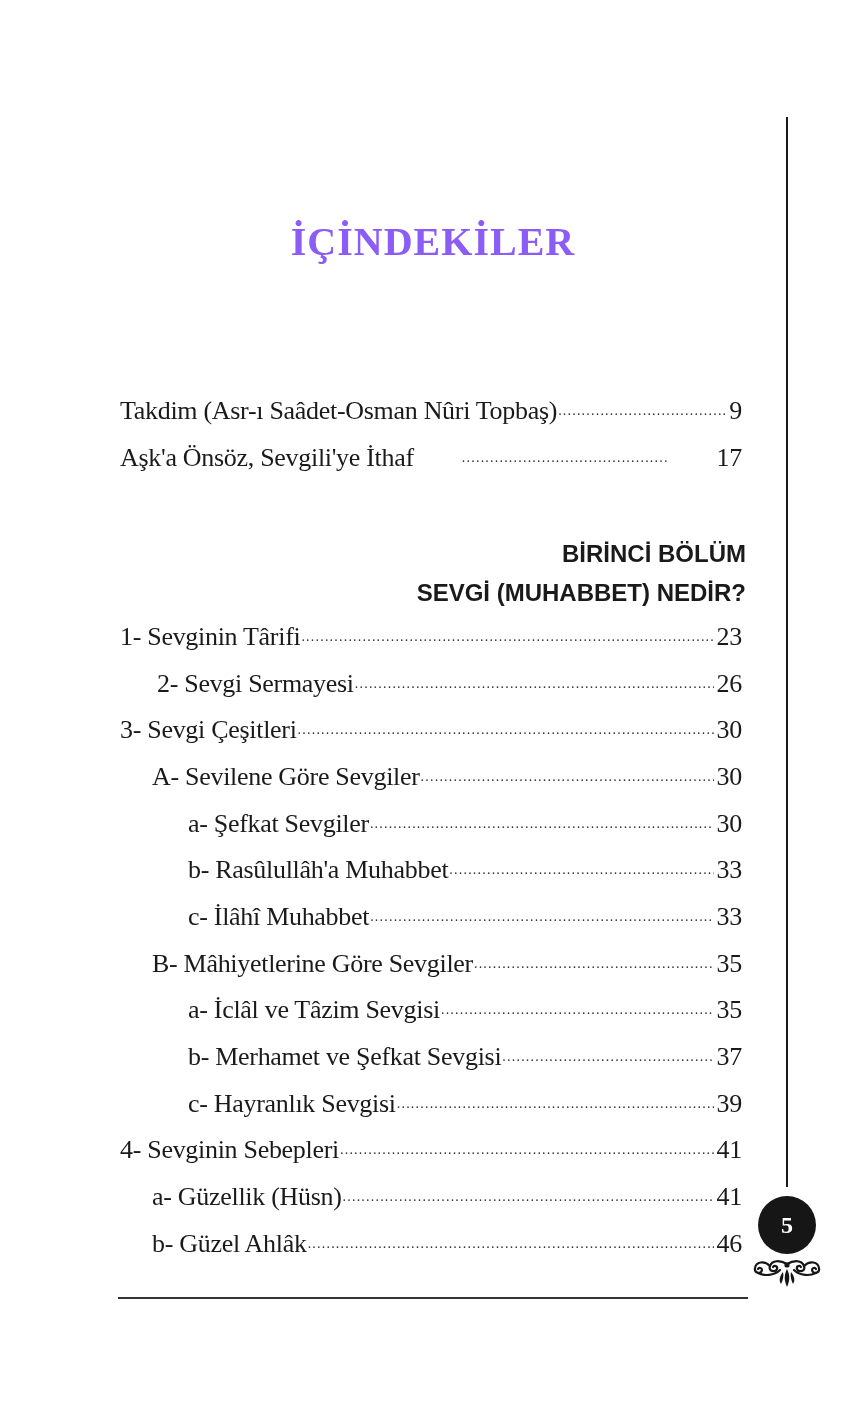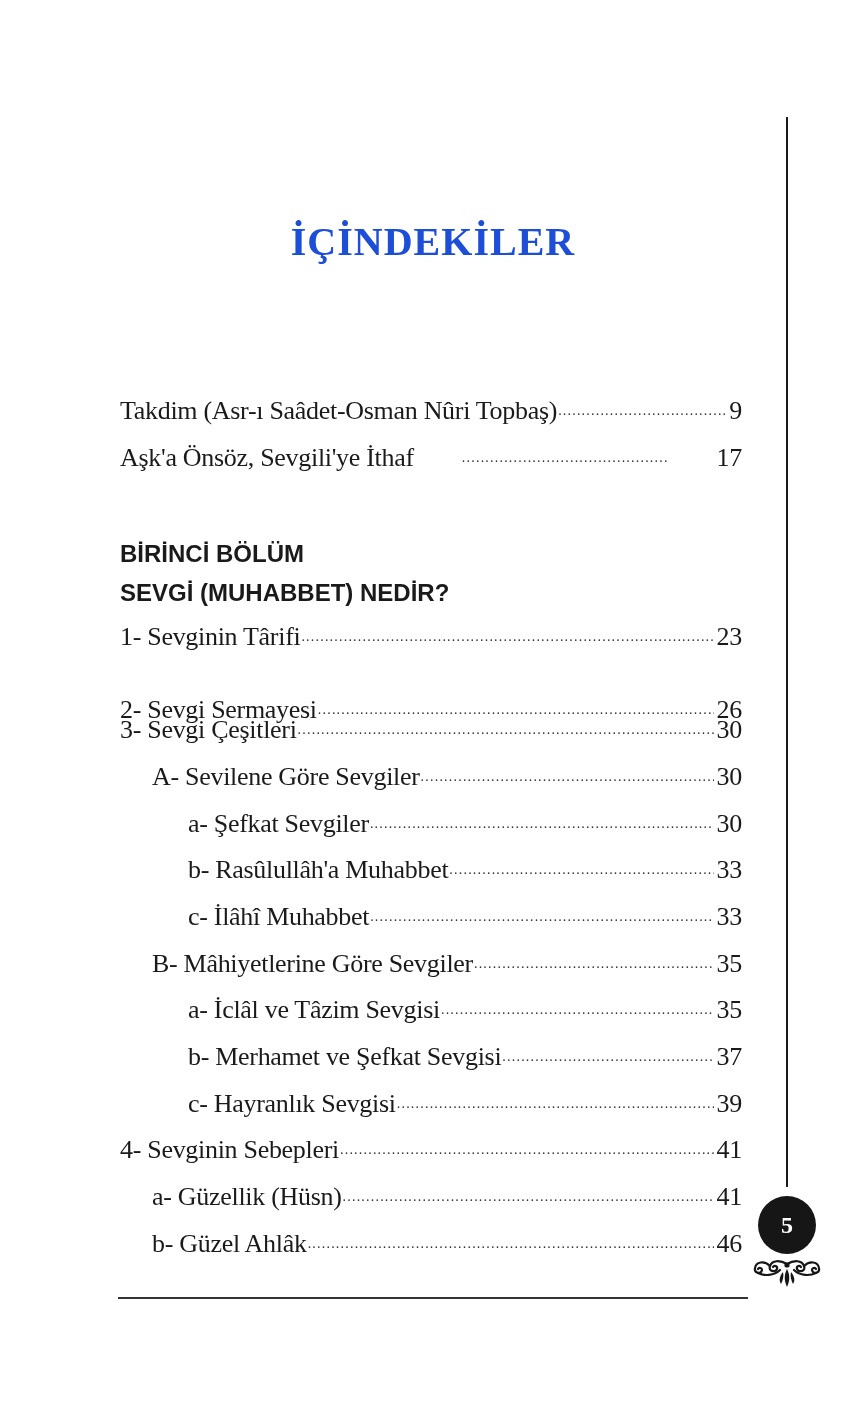--- a/index.html
+++ b/index.html
@@ -18,21 +18,21 @@
   .page-title {
     position: absolute;
     left: 0;
     width: 866px;
     top: 190px;
     text-align: center;
     font-family: "Liberation Serif", "DejaVu Serif", serif;
     font-weight: bold;
     font-size: 40px;
     letter-spacing: 1px;
-    color: #1d4ed8;
+    color: #8b5cf6;
     line-height: 50px;
   }
   .toc-entry {
     position: absolute;
     display: flex;
     align-items: flex-start;
     right: 124px;
     height: 40px;
     font-family: "Liberation Serif", "DejaVu Serif", serif;
     font-size: 26px;
@@ -63,21 +63,21 @@
   }
   .toc-page {
     flex: 0 0 auto;
     white-space: nowrap;
     text-align: right;
   }
   .section-heading {
     position: absolute;
     left: 120px;
     width: 626px;
-    text-align: left;
+    text-align: right;
     font-family: "Liberation Sans", "DejaVu Sans", sans-serif;
     font-weight: bold;
     font-size: 24px;
     line-height: 40px;
     color: #1a1a1a;
   }
   .vertical-rule {
     position: absolute;
     left: 786px;
     top: 117px;
@@ -136,21 +136,21 @@
 </div>
 
 <div class="section-heading" style="top:534px;">BİRİNCİ BÖLÜM</div>
 <div class="section-heading" style="top:573px;">SEVGİ (MUHABBET) NEDİR?</div>
 
 <div class="toc-entry lvl0" style="top:617px;">
   <span class="toc-title">1- Sevginin Târifi</span>
   <span class="toc-leader"></span>
   <span class="toc-page">23</span>
 </div>
-<div class="toc-entry lvl0" style="top:690px;">
+<div class="toc-entry lvl0" style="top:664px;margin-left:37px;">
   <span class="toc-title">2- Sevgi Sermayesi</span>
   <span class="toc-leader"></span>
   <span class="toc-page">26</span>
 </div>
 <div class="toc-entry lvl0" style="top:710px;">
   <span class="toc-title">3- Sevgi Çeşitleri</span>
   <span class="toc-leader"></span>
   <span class="toc-page">30</span>
 </div>
 <div class="toc-entry lvl1" style="top:757px;">

